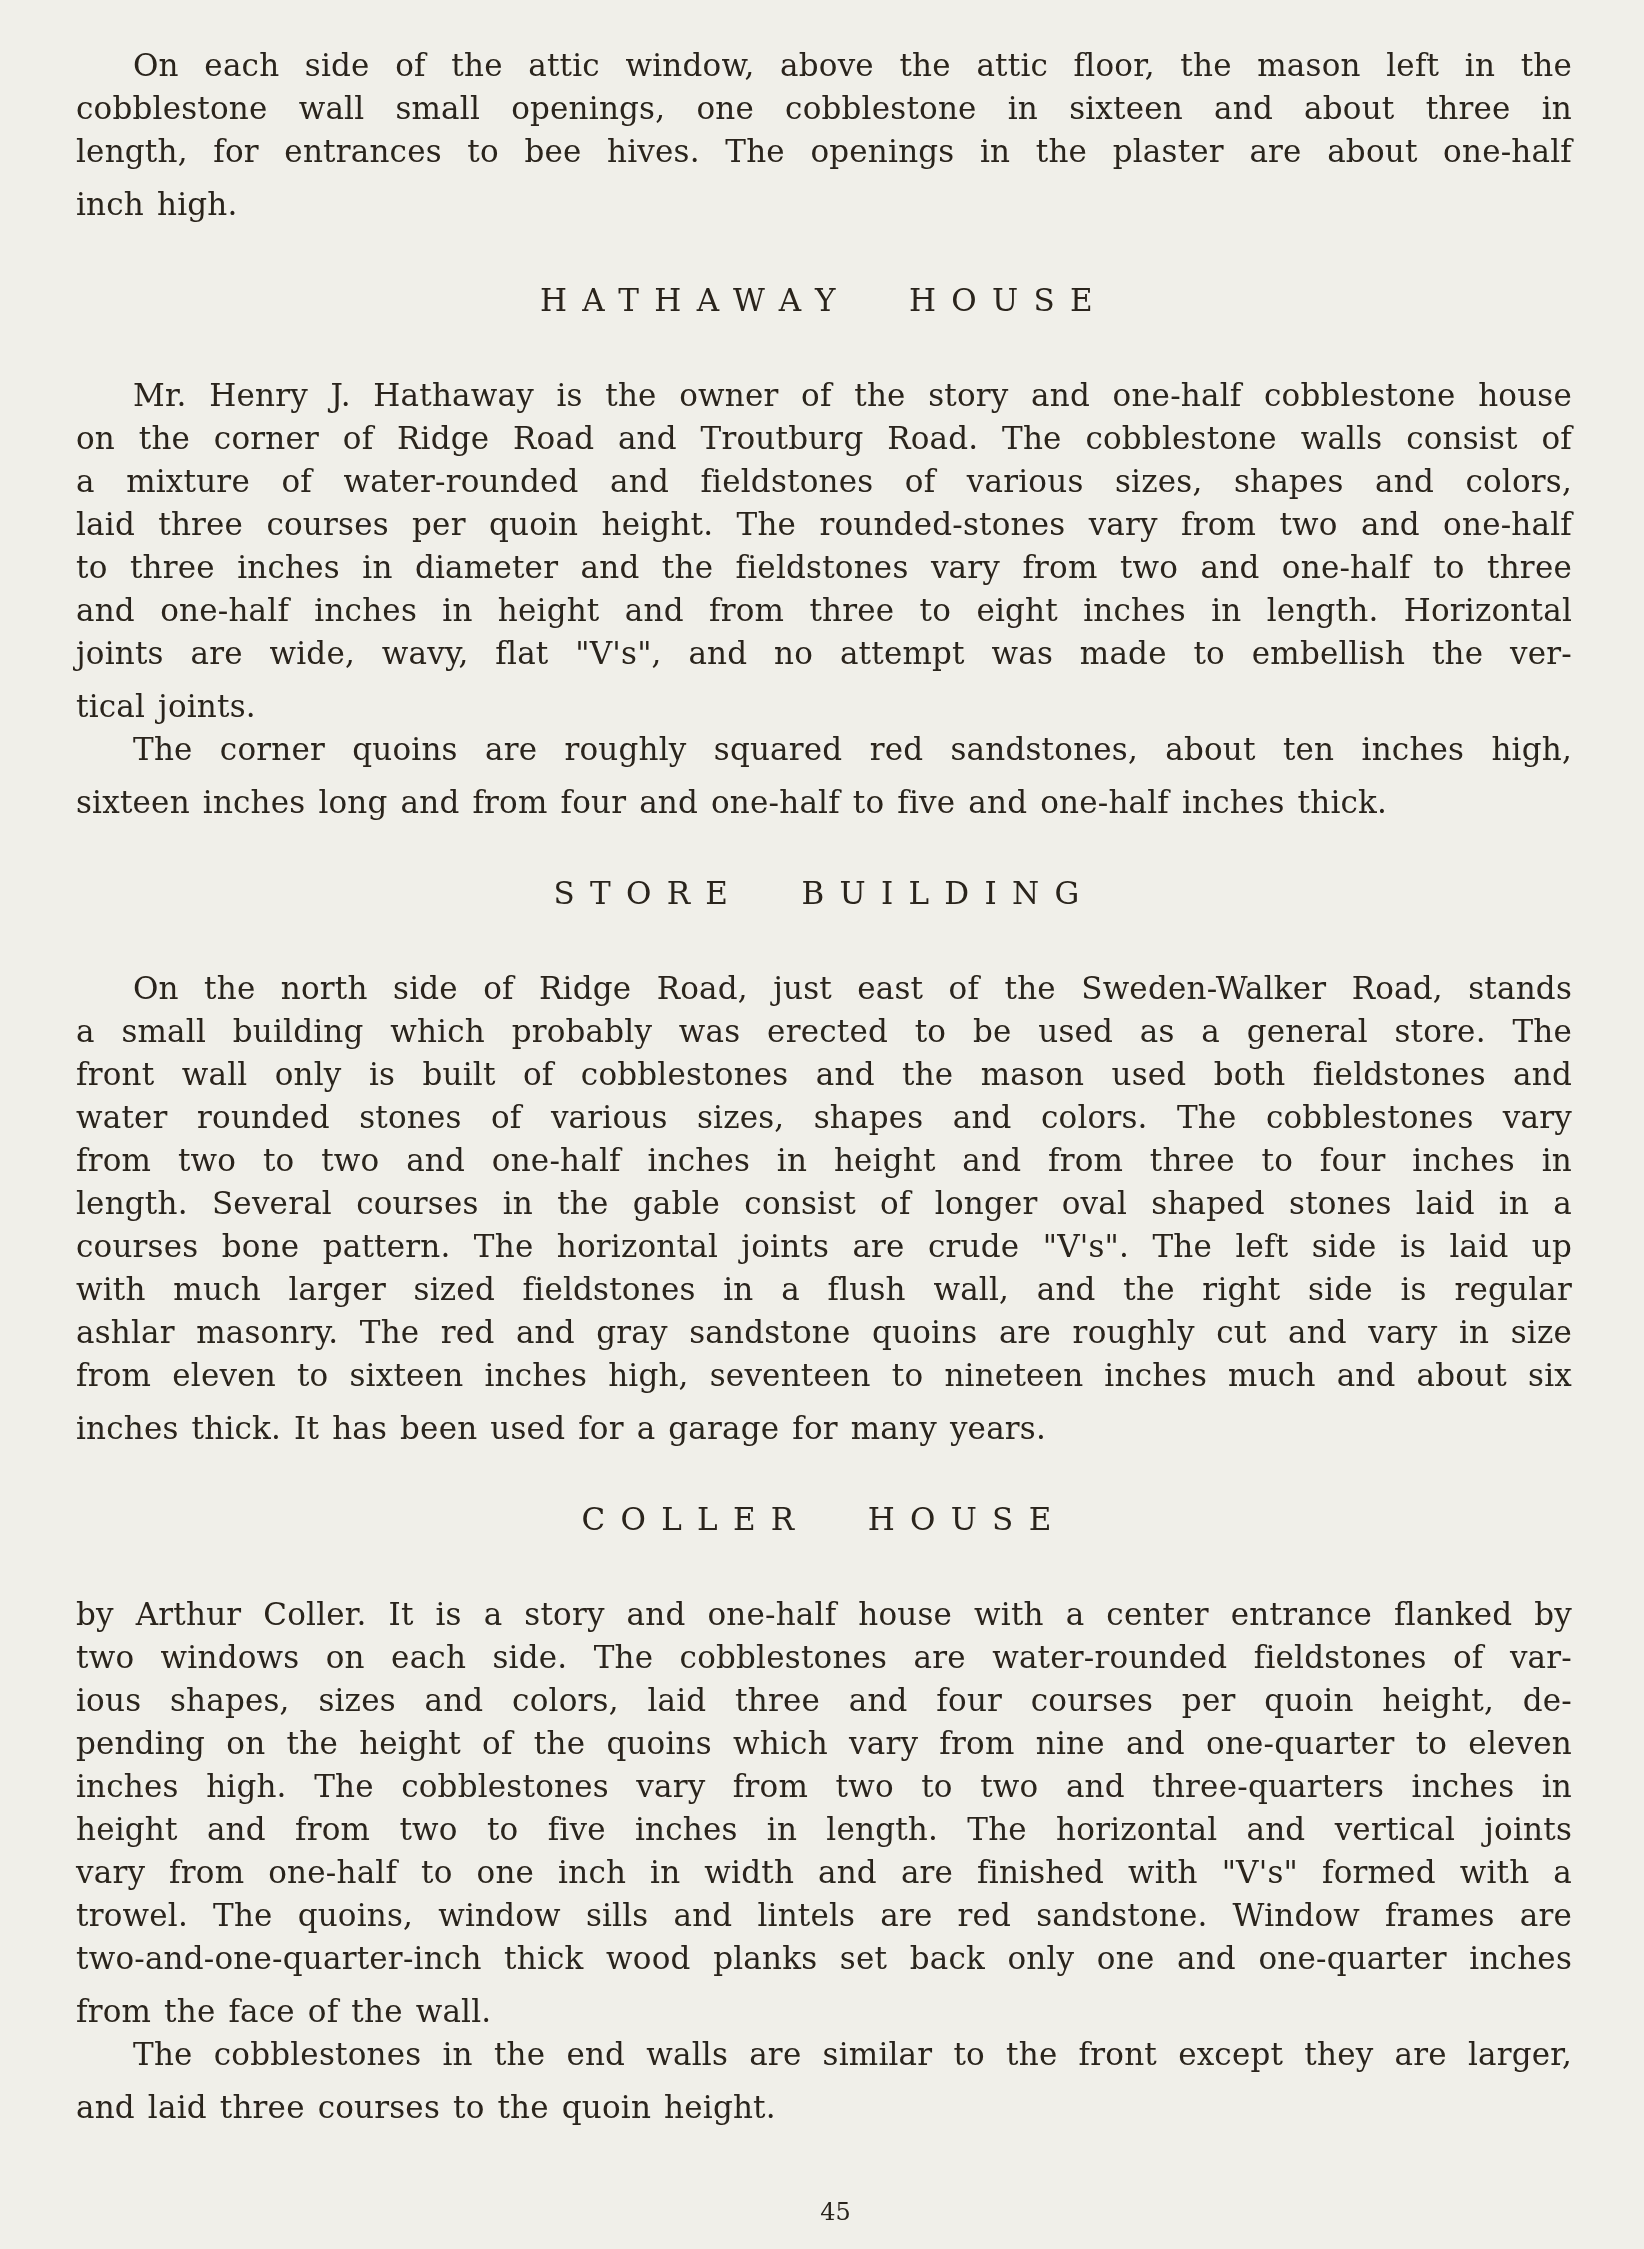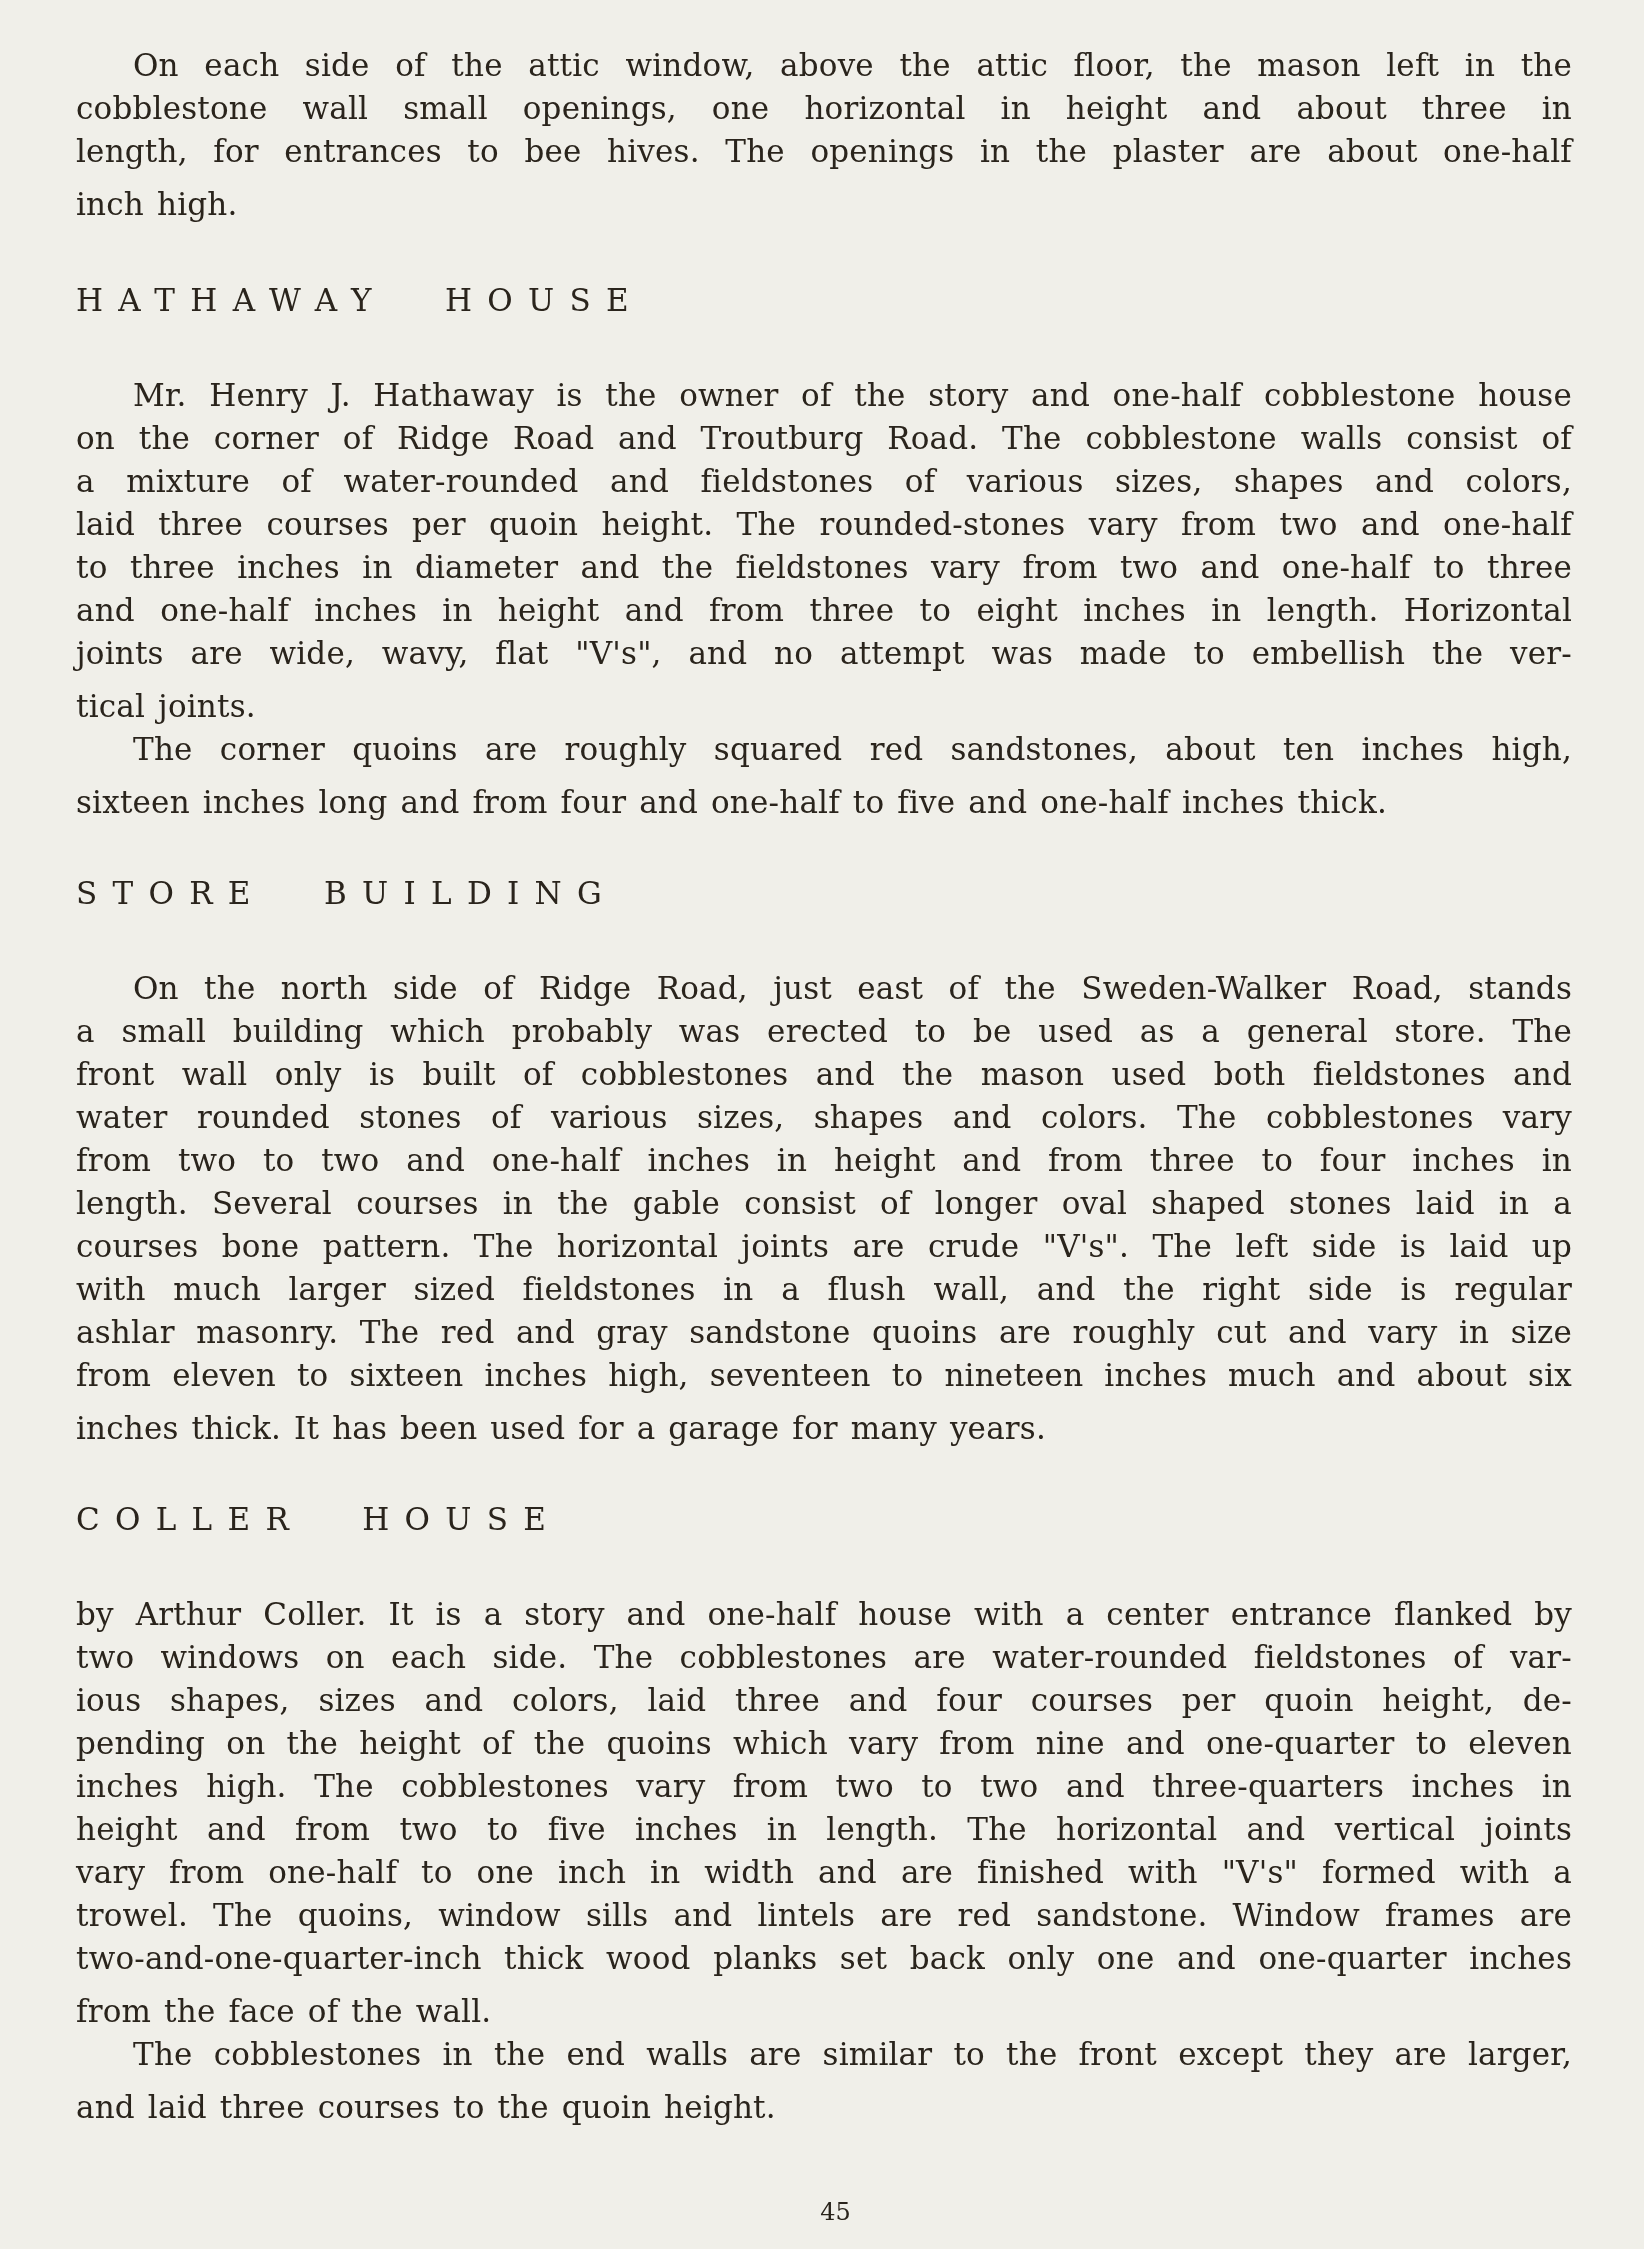--- a/index.html
+++ b/index.html
@@ -34,21 +34,21 @@
     .line.last {
       text-align-last: left;
       margin-top: 10px;
     }
     .line.indent {
       padding-left: 57px;
     }
     .heading {
       font-size: 31px;
       line-height: 43px;
-      text-align: left;
+      text-align: center;
       letter-spacing: 15.3px;
       word-spacing: 33px;
       margin: 48px 0 52px 0;
     }
     .heading.first {
       margin-top: 53px;
     }
     .para {
       margin: 0;
     }
@@ -63,21 +63,21 @@
       padding-left: 13px;
     }
   </style>
 </head>
 <body>
 
 <div class="page">
 
   <div class="para">
     <div class="line indent">On each side of the attic window, above the attic floor, the mason left in the</div>
-    <div class="line">cobblestone wall small openings, one horizontal in height and about three in</div>
+    <div class="line">cobblestone wall small openings, one cobblestone in sixteen and about three in</div>
     <div class="line">length, for entrances to bee hives. The openings in the plaster are about one-half</div>
     <div class="line last">inch high.</div>
   </div>
 
   <div class="heading first">HATHAWAY HOUSE</div>
   <div class="para">
     <div class="line indent">Mr. Henry J. Hathaway is the owner of the story and one-half cobblestone house</div>
     <div class="line">on the corner of Ridge Road and Troutburg Road. The cobblestone walls consist of</div>
     <div class="line">a mixture of water-rounded and fieldstones of various sizes, shapes and colors,</div>
     <div class="line">laid three courses per quoin height. The rounded-stones vary from two and one-half</div>

